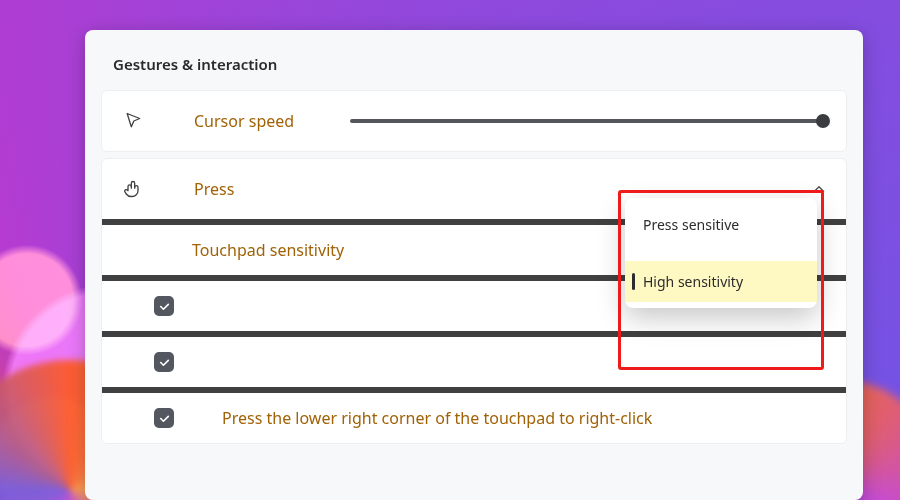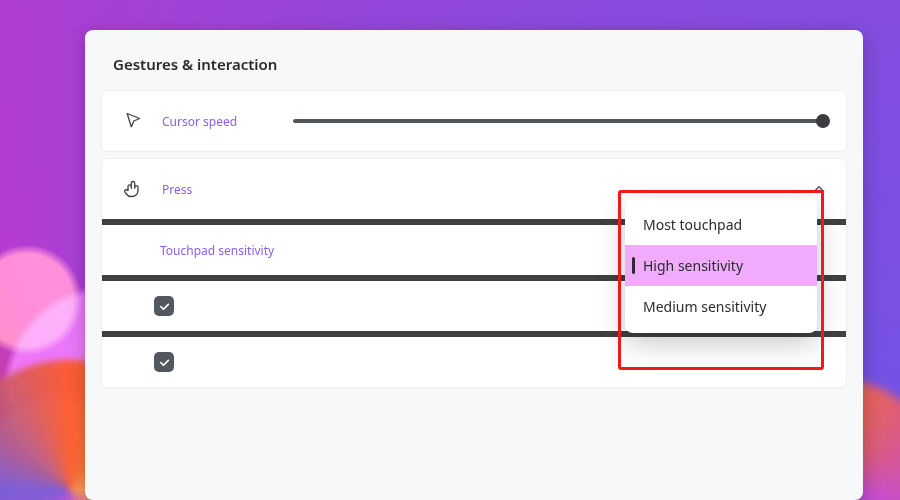--- a/index.html
+++ b/index.html
@@ -71,21 +71,21 @@
   }
   .card > .row:first-child { border-top: none; min-height: 60px; }
 
   .row-indent { padding-left: 58px; }
   .row-indent-cb { padding-left: 52px; }
 
   .icon-slot {
     width: 26px; display:flex; justify-content:center; align-items:center;
     color:#424242;
   }
-  .row-label { font-size: 12px; color:#8b5cf6; flex: 0 0 auto; }
+  .row-label { font-size: 16px; color:#a16207; flex: 0 0 auto; margin-left: 32px; }
   .spacer { flex: 1 1 auto; }
 
   .slider-wrap { flex:1; display:flex; align-items:center; padding-left:40px;}
   .slider-track {
     position:relative; flex:1; height:4px;
     background:#53565b; border-radius:2px;
   }
   .slider-thumb {
     position:absolute; right:-2px; top:50%;
     width:14px; height:14px; border-radius:50%;
@@ -113,21 +113,22 @@
     box-shadow: 0 10px 28px rgba(0,0,0,.22);
     padding:6px 0;
   }
   .dropdown-item {
     font-size:14px; color:#2c2c2c;
     padding:11px 18px;
     cursor:pointer;
     position:relative;
   }
   .dropdown-item.selected {
-    background:#f0abfc;
+    background:#fef9c3;
+    margin-top:16px;
   }
   .dropdown-item.selected::before{
     content:""; position:absolute; left:7px; top:12px; bottom:12px;
     width:3px; background:#2a2c30; border-radius:2px;
   }
   .highlight-box {
     position:absolute;
     right:39px; top:160px;
     width:206px; height:180px;
     border:3px solid #ef1b1b;
@@ -191,22 +192,29 @@
     </div>
 
     <div class="row row-indent-cb">
       <span class="checkbox">
         <svg viewBox="0 0 24 24" fill="none" stroke-width="3" stroke-linecap="round" stroke-linejoin="round">
             <polyline points="5 12 10 17 19 8"></polyline>
           </svg>
       </span>
     </div>
 
+    <div class="row row-indent-cb">
+      <span class="checkbox">
+        <svg viewBox="0 0 24 24" fill="none" stroke-width="3" stroke-linecap="round" stroke-linejoin="round">
+            <polyline points="5 12 10 17 19 8"></polyline>
+          </svg>
+      </span>
+      <span class="row-label">Press the lower right corner of the touchpad to right-click</span>
+    </div>
   </div>
 
   <div class="dropdown">
-    <div class="dropdown-item">Most touchpad</div>
+    <div class="dropdown-item">Press sensitive</div>
     <div class="dropdown-item selected">High sensitivity</div>
-    <div class="dropdown-item">Medium sensitivity</div>
   </div>
 
   <div class="highlight-box"></div>
 </div>
 
 </body></html>

